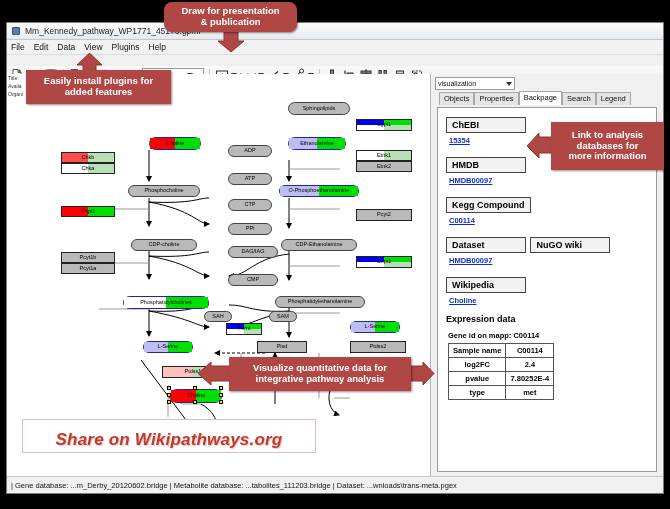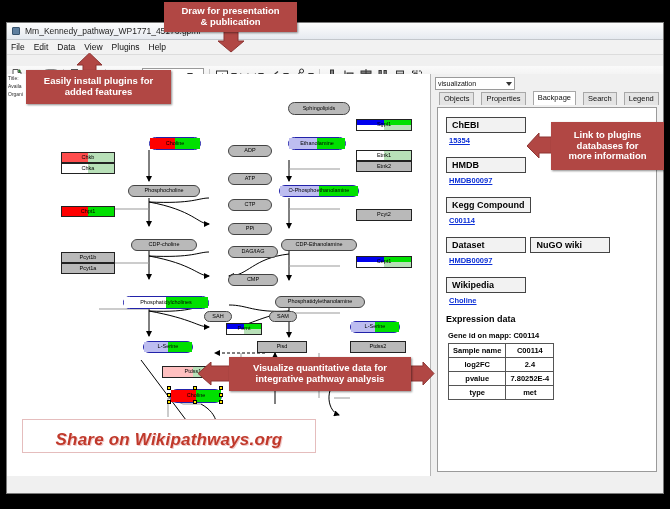--- a/index.html
+++ b/index.html
@@ -60,21 +60,21 @@
   .canvas { position:absolute; left:16px; top:0; right:0; bottom:0; background:#fff; }
 
   
   .rightpane { flex:1; background:#f0f0f0; position:relative; }
   .vistop { height:17px; display:flex; align-items:center; padding:2px 4px 0 4px; }
   .visbox {
     width:80px; height:13px; background:#fff; border:1px solid #9a9a9a;
     display:flex; align-items:center; justify-content:space-between;
     font-size:7px; color:#111; padding:0 2px;
   }
-  .tabstrip { display:flex; align-items:flex-end; height:14px; padding-left:8px; gap:8px;}
+  .tabstrip { display:flex; align-items:flex-end; height:14px; padding-left:8px; gap:1px;}
   .tab {
     font-size:7.5px; color:#111; padding:1px 4px 1px 4px; background:#e4e4e4;
     border:1px solid #a8a8a8; border-bottom:none; margin-right:-1px; line-height:10px;
   }
   .tab.active { background:#fff; font-weight:normal; padding-bottom:2px; }
   .backpage {
     position:absolute; left:6px; right:6px; top:33px; bottom:4px;
     background:#fff; border:1px solid #9a9a9a; overflow:hidden; padding:6px 8px;
   }
   .bp-head {
@@ -543,40 +543,43 @@
             <tr>
               <td>type</td>
               <td>met</td>
             </tr>
           </tbody>
             </table>
         </div>
       </div>
     </div>
 
+    <div class="statusbar">
+      <span>| Gene database: ...m_Derby_20120602.bridge | Metabolite database: ...tabolites_111203.bridge | Dataset: ...wnloads\trans-meta.pgex</span>
+    </div>
   </div>
 
-  <div class="callout" style="left:164px; top:2px; width:133px; height:30px; font-size:9.5px;">
+  <div class="callout" style="left:164px; top:2px; width:133px; height:30px; font-size:9.5px;border-radius:8px;">
     <span style="white-space:pre-line;">Draw for presentation
 &amp; publication</span>
   </div>
   <svg class="arrow" style="left:217px; top:31px;" width="28" height="22">
     <path d="M7,0 H21 V10 H27 L14,21 L1,10 H7 Z" fill="#b14744" stroke="#8d3533" stroke-width="1"></path>
   </svg>
 
   <div class="callout" style="left:26px; top:70px; width:145px; height:34px; font-size:9.5px;">
     <span style="white-space:pre-line;">Easily install plugins for
 added features</span>
   </div>
   <svg class="arrow" style="left:77px; top:53px;" width="26" height="20">
     <path d="M12.5,0 L25,12 H19 V19 H6 V12 H0 Z" fill="#b14744" stroke="#8d3533" stroke-width="1"></path>
   </svg>
 
   <div class="callout" style="left:551px; top:122px; width:113px; height:48px; font-size:9.5px;">
-    <span style="white-space:pre-line;">Link  to plugins
+    <span style="white-space:pre-line;">Link  to analysis
 databases  for
 more information</span>
   </div>
   <svg class="arrow" style="left:527px; top:133px;" width="26" height="26">
     <path d="M25,4 H12 V0 L0,13 L12,25 V20 H25 Z" fill="#b14744" stroke="#8d3533" stroke-width="1"></path>
   </svg>
 
   <div class="callout" style="left:229px; top:357px; width:182px; height:34px; font-size:9.5px;">
     <span style="white-space:pre-line;">Visualize quantitative data  for
 integrative pathway analysis</span>

